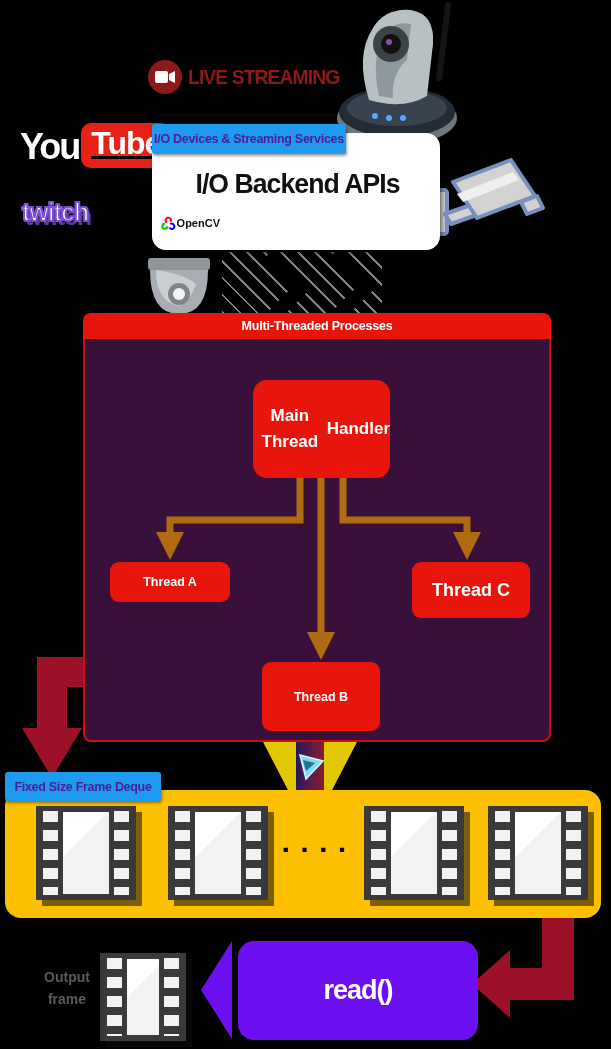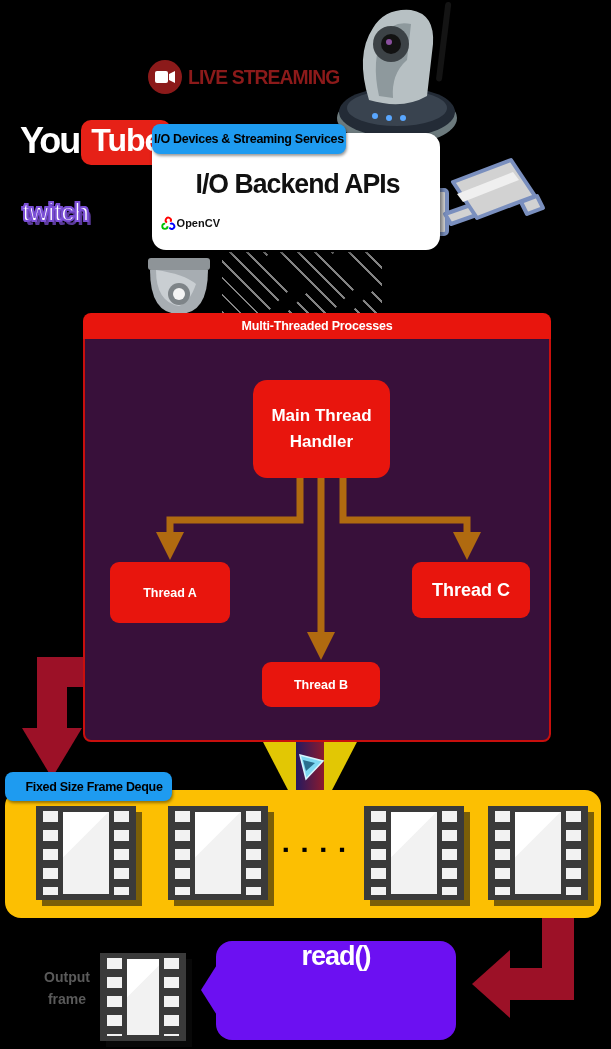--- a/index.html
+++ b/index.html
@@ -8,72 +8,72 @@
     background:var(--background,#000);
     font-family:"Liberation Sans",sans-serif;
   }
   .abs{position:absolute;}
   .nosel{user-select:none;}
 
   
   .live-logo{left:148px;top:57px;width:160px;height:40px;display:flex;align-items:center;gap:6px;}
   .live-circle{width:34px;height:34px;border-radius:50%;background:var(--live_red);display:flex;align-items:center;justify-content:center;flex:0 0 auto;}
   .live-text{color:var(--live_red);font-weight:bold;font-size:21px;letter-spacing:-1px;transform:scaleX(.92);transform-origin:left;white-space:nowrap;}
-  .yt-logo{left:20px;top:120px;height:48px;display:flex;align-items:flex-start;}
+  .yt-logo{left:20px;top:120px;height:48px;display:flex;align-items:flex-end;text-decoration:underline;}
   .yt-you{color:#fff;font-weight:bold;font-size:36px;letter-spacing:-2px;}
   .yt-tube{margin-left:2px;background:var(--youtube_red);color:#fff;font-weight:bold;font-size:32px;letter-spacing:-1px;border-radius:10px;padding:2px 10px 6px 10px;}
   .twitch-logo{left:22px;top:198px;color:#fff;font-weight:bold;font-size:25px;letter-spacing:-1px;
     -webkit-text-stroke:2px var(--twitch_purple);
     text-shadow:3px 4px 0 #5b3a9b, -1px -1px 0 var(--twitch_purple),1px -1px 0 var(--twitch_purple),-1px 1px 0 var(--twitch_purple);}
 
   
   .io-box{left:152px;top:133px;width:288px;height:117px;background:#fff;border-radius:14px;box-shadow:2px 3px 4px rgba(0,0,0,.5);}
   .io-title{left:175px;top:168px;width:245px;text-align:center;color:#111;font-weight:bold;font-size:28px;letter-spacing:-1px;transform:scaleX(.95);}
-  .tag{background:var(--label_blue);color:#000000;font-weight:bold;border-radius:8px;display:flex;align-items:center;justify-content:center;box-shadow:1px 2px 3px rgba(0,0,0,.4);}
+  .tag{background:var(--label_blue);color:#4c1d95;font-weight:bold;border-radius:3px;display:flex;align-items:center;justify-content:center;box-shadow:1px 2px 3px rgba(0,0,0,.4);}
   .io-tag{left:152px;top:124px;width:194px;height:30px;font-size:12.5px;letter-spacing:-.3px;}
   .opencv{left:160px;top:198px;width:60px;height:52px;display:flex;flex-direction:row;align-items:center;}
   .opencv-label{color:#111;font-weight:bold;font-size:11px;margin-top:-2px;}
 
   
   .hatch{left:222px;top:252px;width:160px;height:68px;
     background:repeating-linear-gradient(45deg,#000 0 5px,#9a9a9a 5px 7px,#000 7px 12px);
     opacity:.85;}
   .hatch-chevron{position:absolute;width:46px;height:40px;border-right:14px solid #000;border-bottom:14px solid #000;transform:rotate(-45deg);}
 
   
   .mt-panel{left:83px;top:320px;width:468px;height:422px;background:var(--panel_purple);
     border:2px solid var(--panel_border_red);border-radius:8px;box-sizing:border-box;}
   .mt-header{left:83px;top:313px;width:468px;height:26px;background:var(--box_red);
     border-radius:8px 8px 0 0;display:flex;align-items:center;justify-content:center;
     color:#fff;font-weight:bold;font-size:12.5px;letter-spacing:-.2px;}
-  .redbox{background:var(--box_red);color:#fff;font-weight:bold;display:flex;flex-direction:column;align-items:center;justify-content:center;border-radius:10px;text-align:center;}
+  .redbox{background:var(--box_red);color:#fff;font-weight:bold;display:flex;flex-direction:row;align-items:center;justify-content:center;border-radius:10px;text-align:center;}
   .main-handler{left:253px;top:380px;width:137px;height:98px;font-size:17px;line-height:1.55;border-radius:14px;}
-  .thread-a{left:110px;top:562px;width:120px;height:61px;font-size:12.5px;border-radius:9px;}
+  .thread-a{left:110px;top:562px;width:120px;height:40px;font-size:12.5px;border-radius:9px;}
   .thread-c{left:412px;top:562px;width:118px;height:56px;font-size:18px;border-radius:9px;}
-  .thread-b{left:262px;top:662px;width:118px;height:45px;font-size:12.5px;border-radius:9px;}
+  .thread-b{left:262px;top:662px;width:118px;height:69px;font-size:12.5px;border-radius:9px;}
 
   
   .deque-box{left:5px;top:790px;width:596px;height:128px;background:var(--deque_gold);border-radius:16px;}
-  .deque-tag{left:5px;top:772px;width:156px;height:29px;font-size:12.5px;letter-spacing:-.3px;padding-left:11px;}
+  .deque-tag{left:5px;top:772px;width:156px;height:29px;font-size:12.5px;letter-spacing:-.3px;}
   .film{background:var(--film_dark);box-shadow:6px 6px 0 rgba(15,15,15,.55);}
   .film:before,.film:after{content:"";position:absolute;top:5px;bottom:5px;width:15px;
     background:repeating-linear-gradient(to bottom,var(--film_light) 0 11px,var(--film_dark) 11px 19px);}
   .film:before{left:7px;}
   .film:after{right:7px;}
   .film .screen{position:absolute;left:27px;right:27px;top:6px;bottom:6px;background:var(--film_light);
     background-image:linear-gradient(135deg,#ffffff 0 35%,rgba(255,255,255,0) 36%);}
   .f1{left:36px;top:806px;width:100px;height:94px;}
   .f2{left:168px;top:806px;width:100px;height:94px;}
   .f3{left:364px;top:806px;width:100px;height:94px;}
   .f4{left:488px;top:806px;width:100px;height:94px;}
   .dots{left:272px;top:840px;width:88px;text-align:center;color:#000;font-size:17px;font-weight:bold;letter-spacing:4px;}
 
   
-  .read-box{left:216px;top:941px;width:240px;height:99px;background:var(--read_purple);border-radius:16px;
-    display:flex;align-items:flex-start;justify-content:center;color:#fff;font-weight:bold;font-size:27px;letter-spacing:-1px;}
+  .read-box{left:238px;top:941px;width:240px;height:99px;background:var(--read_purple);border-radius:16px;
+    display:flex;align-items:center;justify-content:center;color:#fff;font-weight:bold;font-size:27px;letter-spacing:-1px;}
   .read-tip{left:201px;top:941px;width:0;height:0;border-top:49.5px solid transparent;border-bottom:49.5px solid transparent;border-right:31px solid var(--read_purple);}
   .out-film{left:100px;top:953px;width:86px;height:88px;}
   .out-label{left:38px;top:966px;width:58px;text-align:center;color:#5a5a5a;font-weight:bold;font-size:14px;line-height:1.6;}
 
   svg{display:block;}
   .layer{left:0;top:0;width:611px;height:1049px;pointer-events:none;}
   .z1{z-index:1;}.z2{z-index:2;}.z3{z-index:3;}
 </style>
 </head>
 <body>

